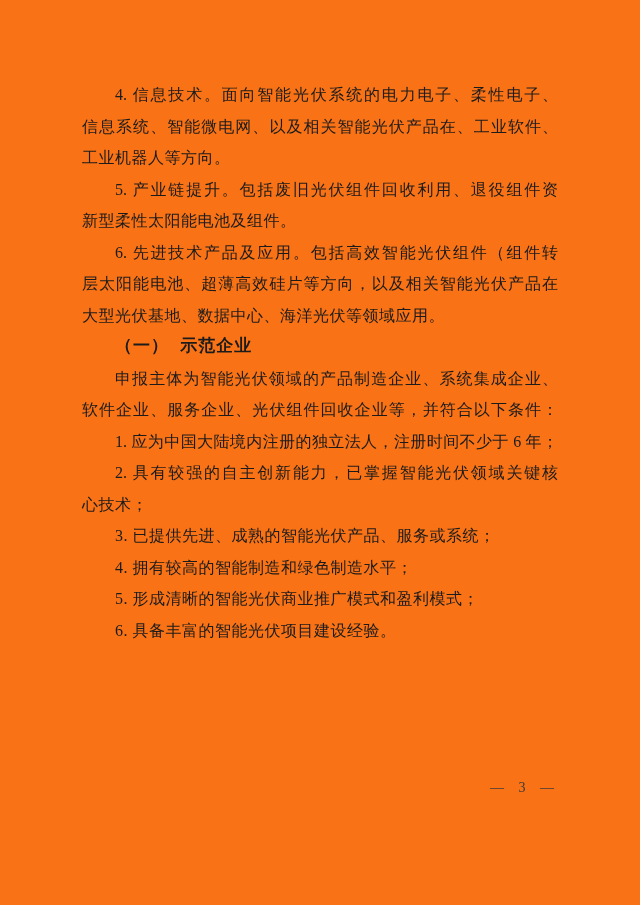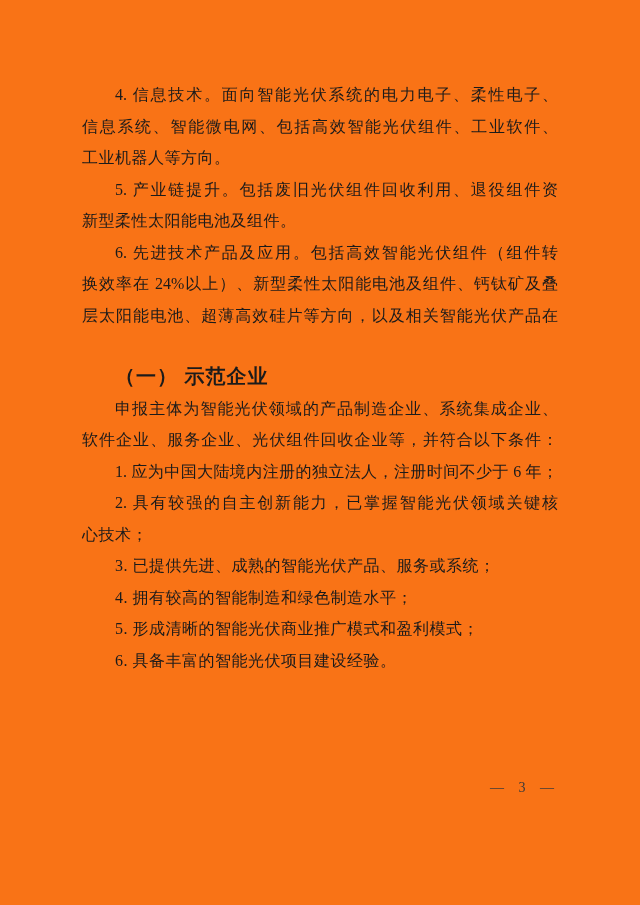--- a/index.html
+++ b/index.html
@@ -39,50 +39,49 @@
   .line.ind {
     padding-left: 33px;
   }
   .line.h1 {
     font-family: "Liberation Sans", "DejaVu Sans", sans-serif;
     font-weight: 700;
     font-size: 17px;
     letter-spacing: 1px;
   }
   .line.h2 {
-    font-family: Liberation Sans, sans-serif;
+    font-family: Liberation Mono, monospace;
     font-weight: 700;
-    font-size: 20px;
+    font-size: 17px;
     letter-spacing: 1px;
-    margin-top: 30px;
   }
   #page-footer {
     position: absolute;
     top: 780px;
     right: 85px;
     font-size: 14px;
     color: #3a3a3a;
     font-family: "Liberation Serif", "DejaVu Serif", serif;
     word-spacing: 9px;
     letter-spacing: 1px;
   }
 </style>
 </head>
 <body>
 
 <div id="page">
   <div id="doc-lines">
       <div class="line body ind fill">4. 信息技术。面向智能光伏系统的电力电子、柔性电子、</div>
-      <div class="line body fill">信息系统、智能微电网、包括高效智能光伏组件、工业软件、</div>
+      <div class="line body fill">信息系统、智能微电网、以及相关智能光伏产品在、工业软件、</div>
       <div class="line body">工业机器人等方向。</div>
       <div class="line body ind fill">5. 产业链提升。包括废旧光伏组件回收利用、退役组件资</div>
       <div class="line body">新型柔性太阳能电池及组件。</div>
       <div class="line body ind fill">6. 先进技术产品及应用。包括高效智能光伏组件（组件转</div>
-      <div class="line body fill">换效率在 24%以上）、新型柔性太阳能电池及组件、钙钛矿及叠</div>
       <div class="line body fill">层太阳能电池、超薄高效硅片等方向，以及相关智能光伏产品在</div>
+      <div class="line body">大型光伏基地、数据中心、海洋光伏等领域应用。</div>
       <div class="line h2 ind">（一） 示范企业</div>
       <div class="line body ind fill">申报主体为智能光伏领域的产品制造企业、系统集成企业、</div>
       <div class="line body fill">软件企业、服务企业、光伏组件回收企业等，并符合以下条件：</div>
       <div class="line body ind fill">1. 应为中国大陆境内注册的独立法人，注册时间不少于 6 年；</div>
       <div class="line body ind fill">2. 具有较强的自主创新能力，已掌握智能光伏领域关键核</div>
       <div class="line body">心技术；</div>
       <div class="line body ind">3. 已提供先进、成熟的智能光伏产品、服务或系统；</div>
       <div class="line body ind">4. 拥有较高的智能制造和绿色制造水平；</div>
       <div class="line body ind">5. 形成清晰的智能光伏商业推广模式和盈利模式；</div>
       <div class="line body ind">6. 具备丰富的智能光伏项目建设经验。</div>

